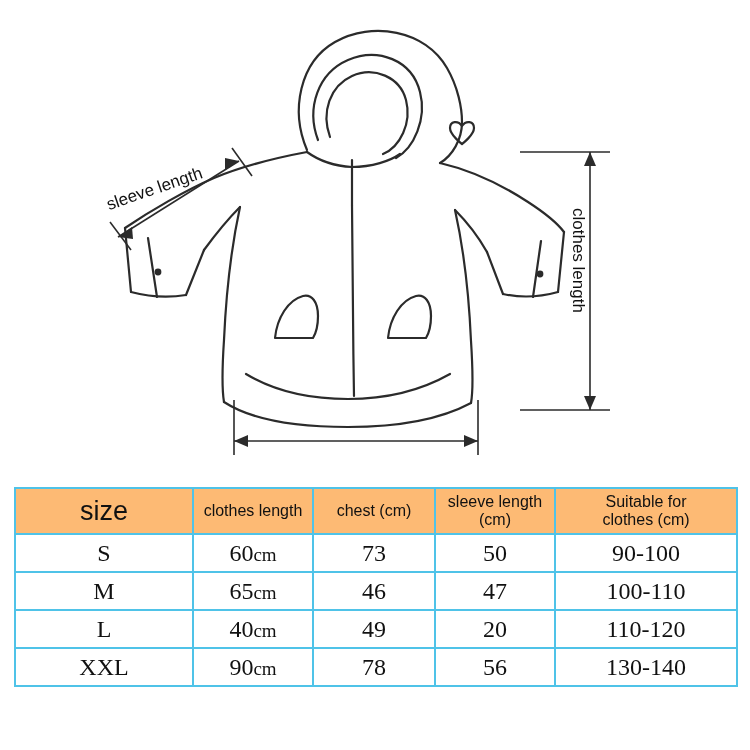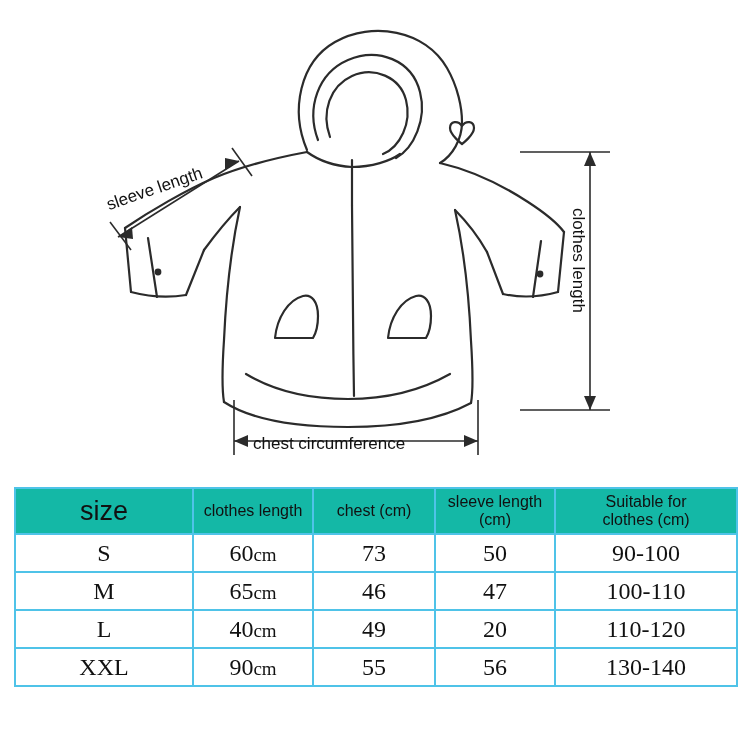--- a/index.html
+++ b/index.html
@@ -72,21 +72,21 @@
     table-layout: fixed;
   }
   table.size-table td, table.size-table th {
     border: 2px solid #4fc3e8;
     text-align: center;
     color: #111111;
     font-weight: normal;
     padding: 0;
   }
   table.size-table thead td {
-    background: #14b8a6;
+    background: #fdba74;
     height: 44px;
     font-size: 16px;
     line-height: 18px;
   }
   table.size-table thead td.size-head {
     font-size: 27px;
   }
   table.size-table tbody td {
     background: #ffffff;
     height: 36px;
@@ -189,21 +189,20 @@
         <polygon points="590,152 584,166 596,166"></polygon>
         <polygon points="590,410 584,396 596,396"></polygon>
 
         <polygon points="234,441 248,435 248,447"></polygon>
         <polygon points="478,441 464,435 464,447"></polygon>
       </g>
     </svg>
 
     <div class="lbl" id="lbl-sleeve">sleeve length</div>
     <div class="lbl" id="lbl-clothes">clothes length</div>
-    <div class="lbl" id="lbl-chest">chest circumference</div>
   </div>
 
   <div class="table-wrap">
     <table class="size-table">
       <colgroup>
         <col class="col1">
           <col class="col2">
           <col class="col3">
           <col class="col4">
           <col class="col5">
@@ -241,21 +240,21 @@
         <tr>
           <td>L</td>
           <td><span>40</span><span class="cm-small">cm</span></td>
           <td>49</td>
           <td>20</td>
           <td>110-120</td>
         </tr>
         <tr>
           <td>XXL</td>
           <td><span>90</span><span class="cm-small">cm</span></td>
-          <td>55</td>
+          <td>78</td>
           <td>56</td>
           <td>130-140</td>
         </tr>
       </tbody>
     </table>
   </div>
 
 </div>
 
 </body></html>

